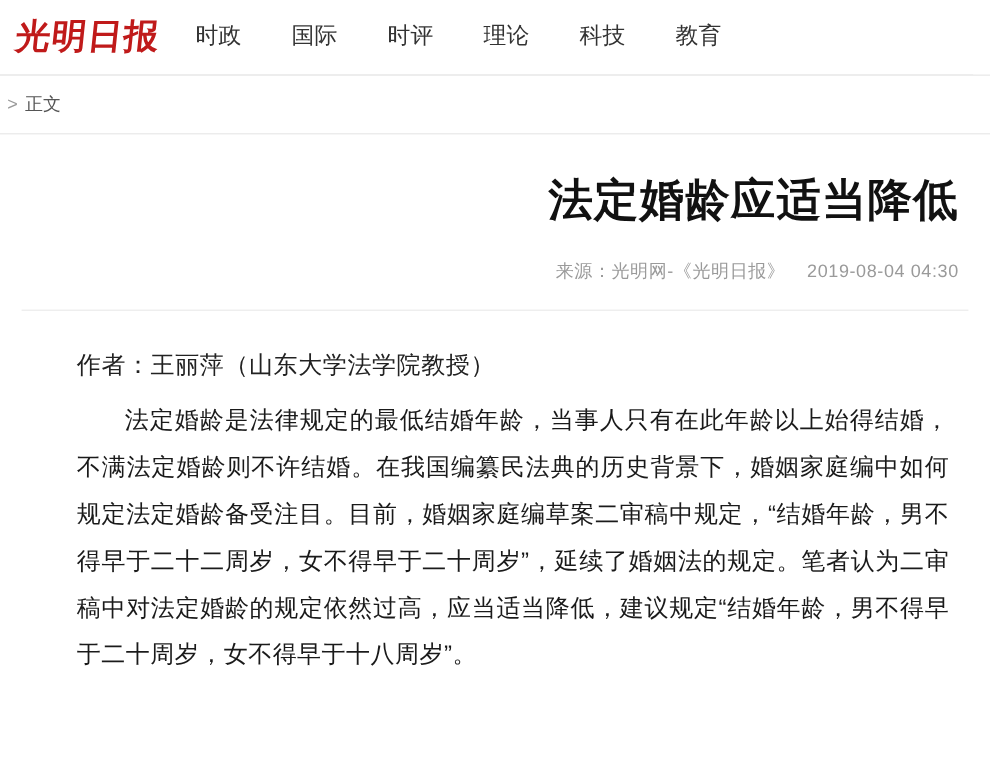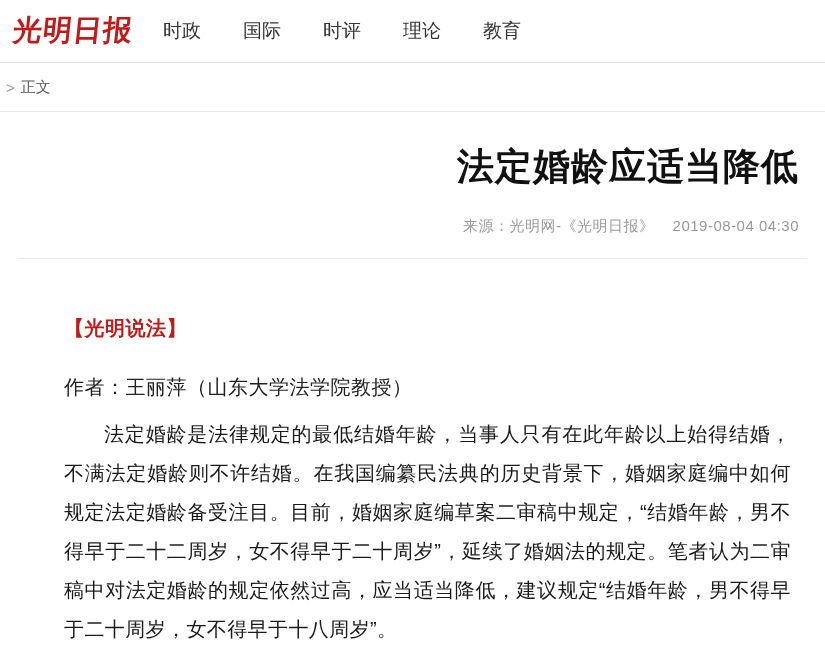--- a/index.html
+++ b/index.html
@@ -150,20 +150,21 @@
 
 <div class="nav-bar">
   <div class="logo">
     <span class="logo-text">光明日报</span>
   </div>
   <div class="nav-links">
     <div class="nav-item">时政</div>
     <div class="nav-item">国际</div>
     <div class="nav-item">时评</div>
     <div class="nav-item">理论</div>
+    <div class="nav-item">科技</div>
     <div class="nav-item">教育</div>
   </div>
   <div class="nav-right-edge"></div>
 </div>
 
 <div class="breadcrumb">
   <span class="crumb-sep">&gt;</span>
   <span class="crumb current">正文</span>
 </div>
 
@@ -171,18 +172,17 @@
 
   <h1 class="article-title">法定婚龄应适当降低</h1>
 
   <div class="article-meta">
     <span>来源：</span><span>光明网-《光明日报》</span><span class="meta-sep"></span><span>2019-08-04 04:30</span>
   </div>
 
   <hr class="divider">
 
   <div class="body-wrap">
-    <div class="kicker">【光明说法】</div>
     <div class="author-line">作者：王丽萍（山东大学法学院教授）</div>
     <p class="para">法定婚龄是法律规定的最低结婚年龄，当事人只有在此年龄以上始得结婚，不满法定婚龄则不许结婚。在我国编纂民法典的历史背景下，婚姻家庭编中如何规定法定婚龄备受注目。目前，婚姻家庭编草案二审稿中规定，“结婚年龄，男不得早于二十二周岁，女不得早于二十周岁”，延续了婚姻法的规定。笔者认为二审稿中对法定婚龄的规定依然过高，应当适当降低，建议规定“结婚年龄，男不得早于二十周岁，女不得早于十八周岁”。</p>
   </div>
 
 </div>
 
 </body></html>

